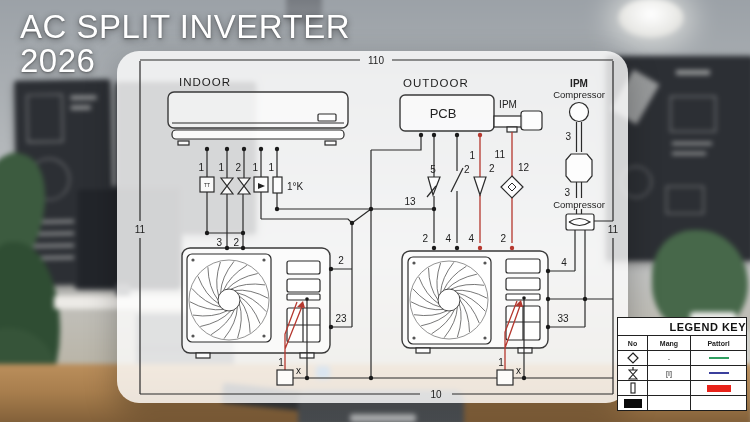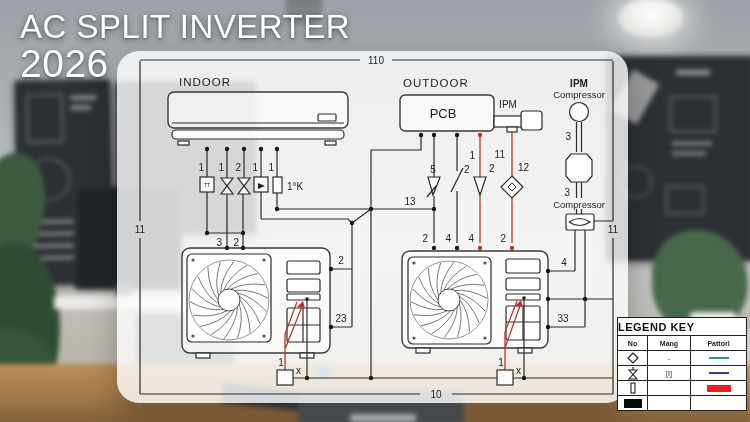--- a/index.html
+++ b/index.html
@@ -26,35 +26,35 @@
   .mon-back{left:308px;top:400px;width:166px;height:36px;background:linear-gradient(180deg,#5d6165,#4b4f53);border-radius:10px 10px 0 0;}
   .mon-base{left:360px;top:424px;width:66px;height:8px;background:#bfc1c3;border-radius:3px;}
   .keyboard{left:232px;top:398px;width:100px;height:20px;background:#3b3e41;border-radius:3px;transform:rotate(6deg);}
   .bluecup{left:326px;top:376px;width:14px;height:13px;background:#4a7fb5;border-radius:3px;}
   
   #panel{left:117px;top:51px;width:511px;height:352px;background:rgba(255,255,255,.80);
          border-radius:22px;box-shadow:0 12px 32px rgba(0,0,0,.28);}
   #title{left:20px;top:10px;color:#fff;font-weight:400;letter-spacing:.5px;
          text-shadow:0 2px 7px rgba(0,0,0,.45),0 1px 2px rgba(0,0,0,.35);line-height:1.04;}
   #title .t1{font-size:33px;}
-  #title .t2{font-size:39px;}
+  #title .t2{font-size:33px;}
   #schem{left:0;top:0;width:750px;height:422px;}
   svg text{font-family:"Liberation Sans","DejaVu Sans",sans-serif;fill:#222;}
   .lab{font-size:10px;}
   .sec{font-size:11.5px;letter-spacing:1px;fill:#1d1d1d;}
   .tiny{font-size:5px;}
   .wire{stroke:#2b2b2b;stroke-width:1.2;fill:none;}
   .red{stroke:#b5382f;stroke-width:1.3;fill:none;}
   .comp{fill:rgba(255,255,255,.85);stroke:#2b2b2b;stroke-width:1.2;}
   .unit{fill:rgba(255,255,255,.62);stroke:#3a3a3a;stroke-width:1.4;}
   .dot{fill:#1a1a1a;}
   .rdot{fill:#b5382f;}
   
   #legend{left:617px;top:317px;width:130px;background:#fff;border:1.4px solid #1c1c1c;box-sizing:border-box;}
-  #legend .ttl{font-size:11px;font-weight:bold;text-align:left;padding:3px 0 2px;letter-spacing:.5px;color:#111;}
+  #legend .ttl{font-size:11px;font-weight:bold;text-align:right;padding:3px 0 2px;letter-spacing:.5px;color:#111;}
   #legend .grid{display:grid;grid-template-columns:30px 43px 1fr;border-top:1px solid #222;}
   #legend .cell{border-right:1px solid #222;border-bottom:1px solid #222;height:14px;
                 display:flex;align-items:center;justify-content:center;font-size:7px;color:#222;}
   #legend .cell:nth-child(3n){border-right:none;}
   #legend .row:last-child .cell{border-bottom:none;}
   .swatch{height:2px;width:20px;}
   .swatch.thick{height:7px;width:24px;}
 </style>
 </head>
 <body>

